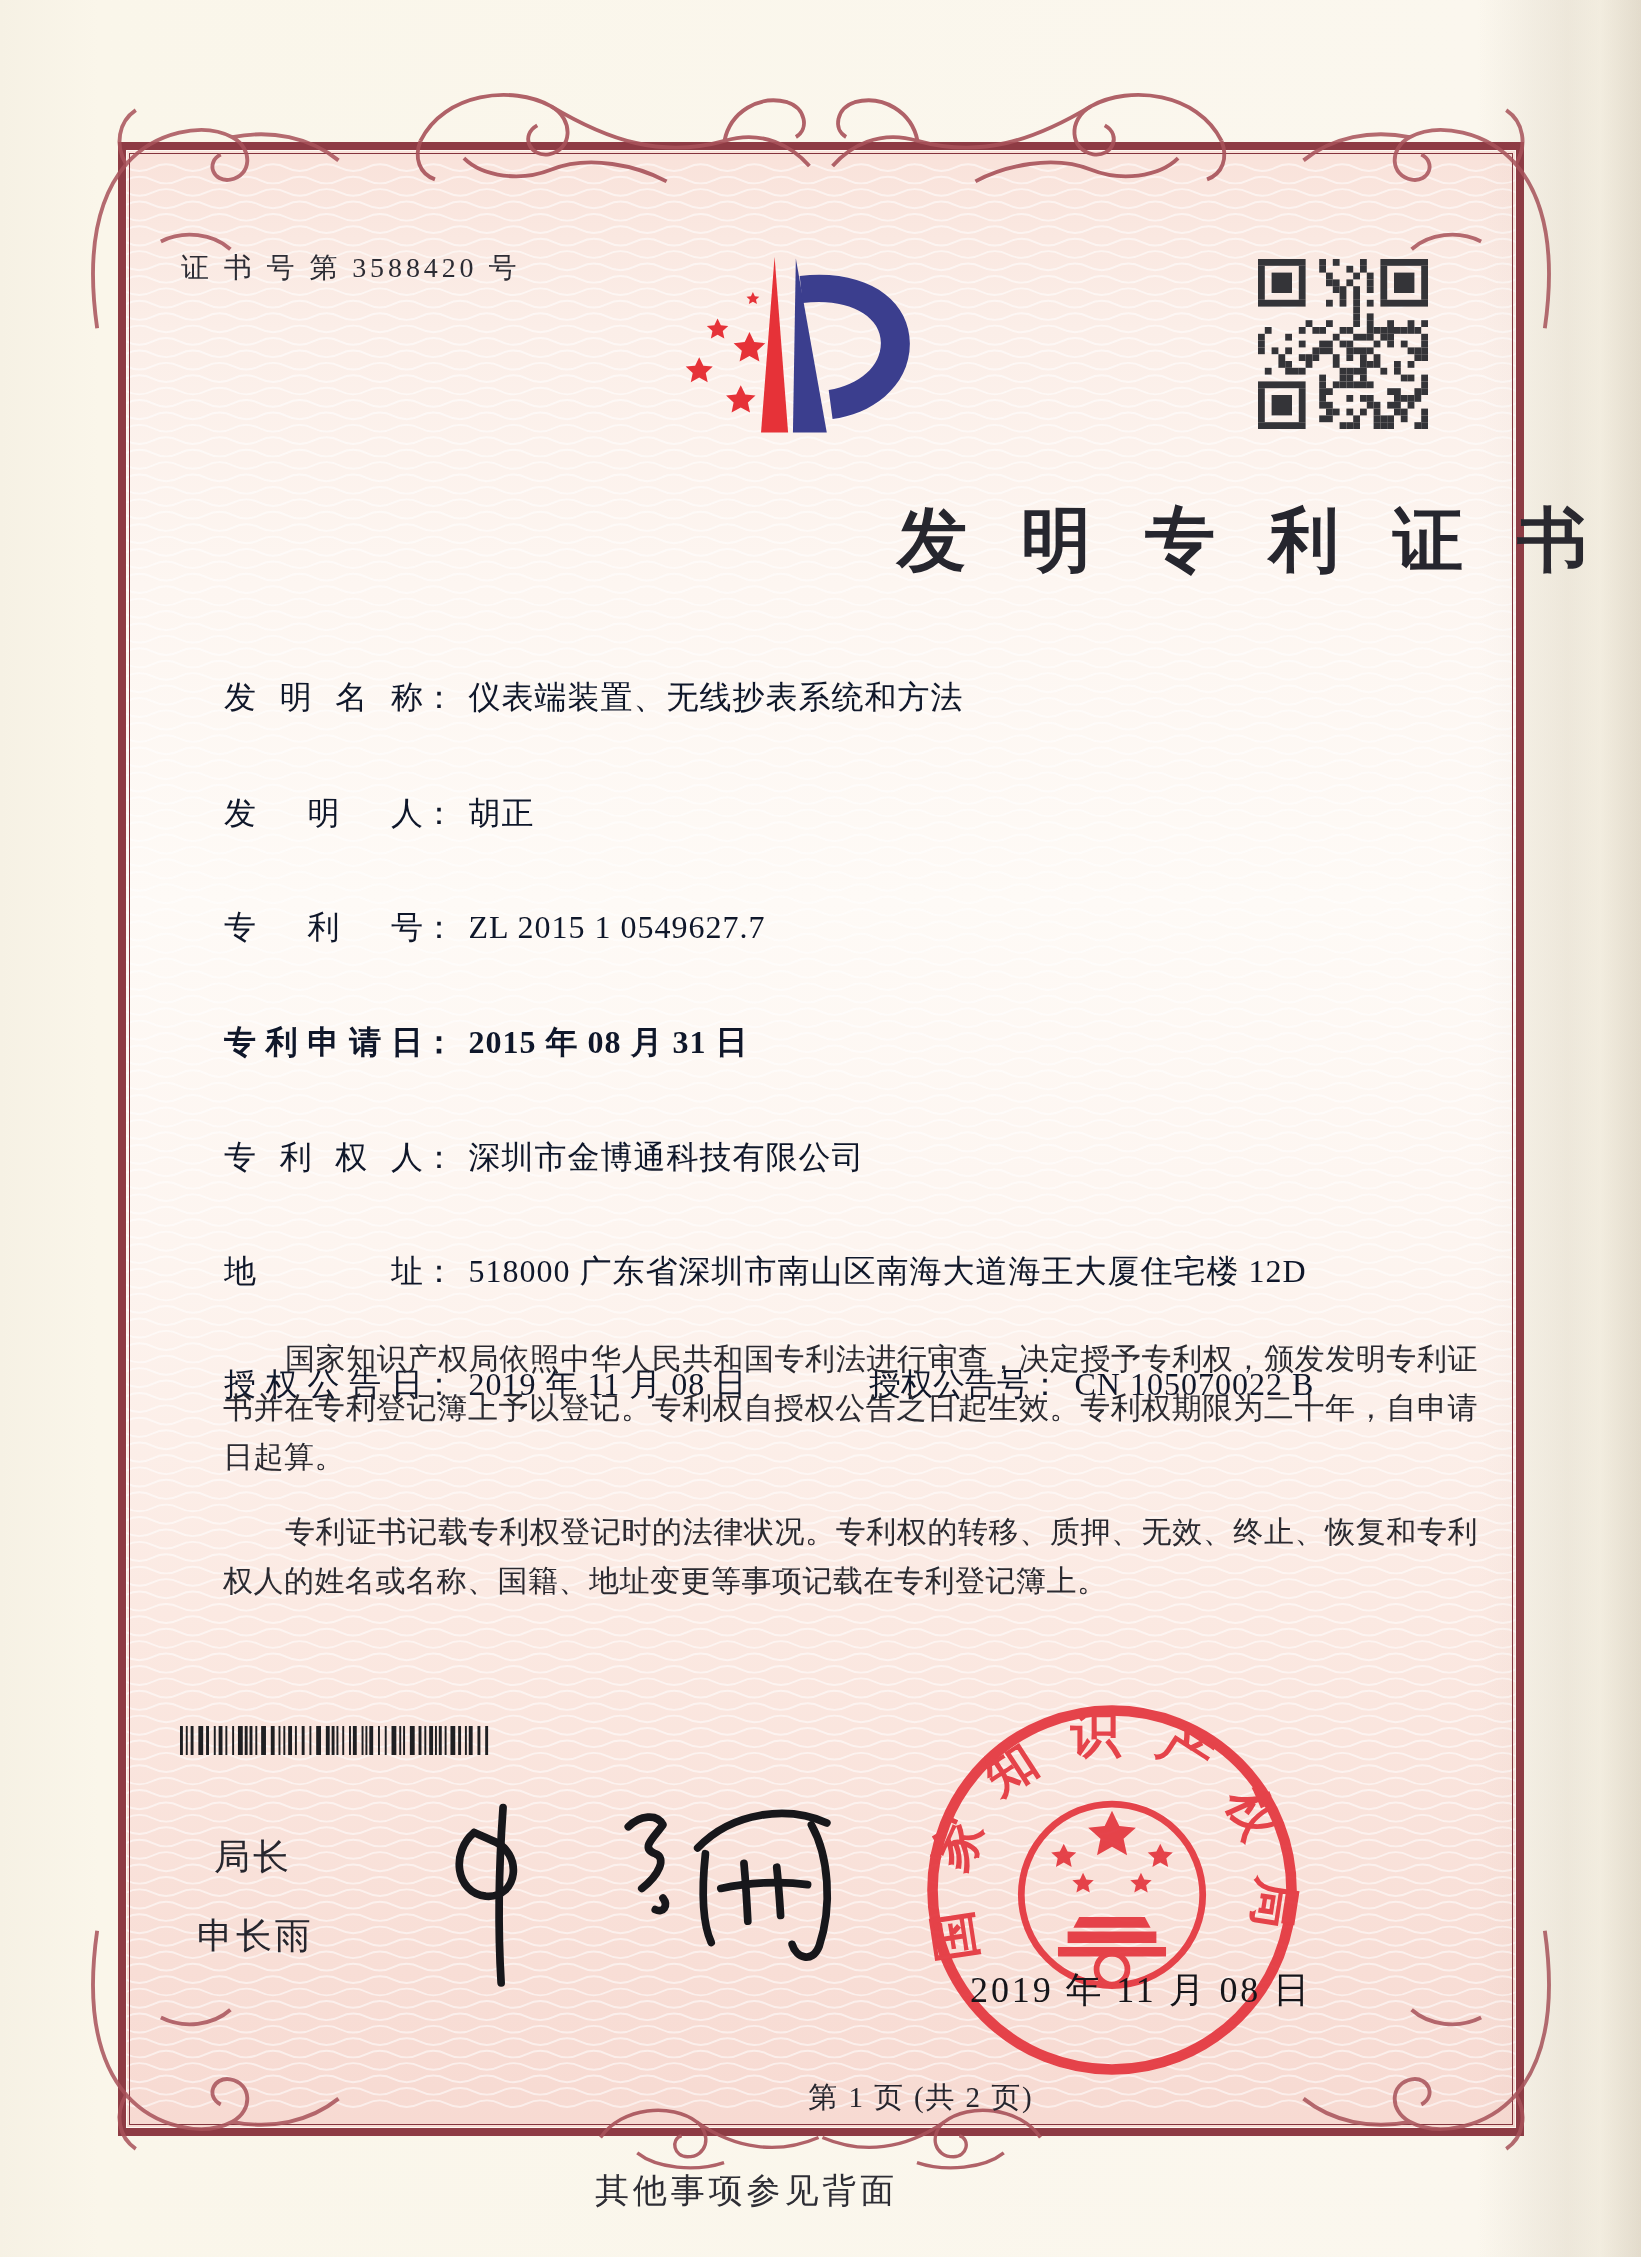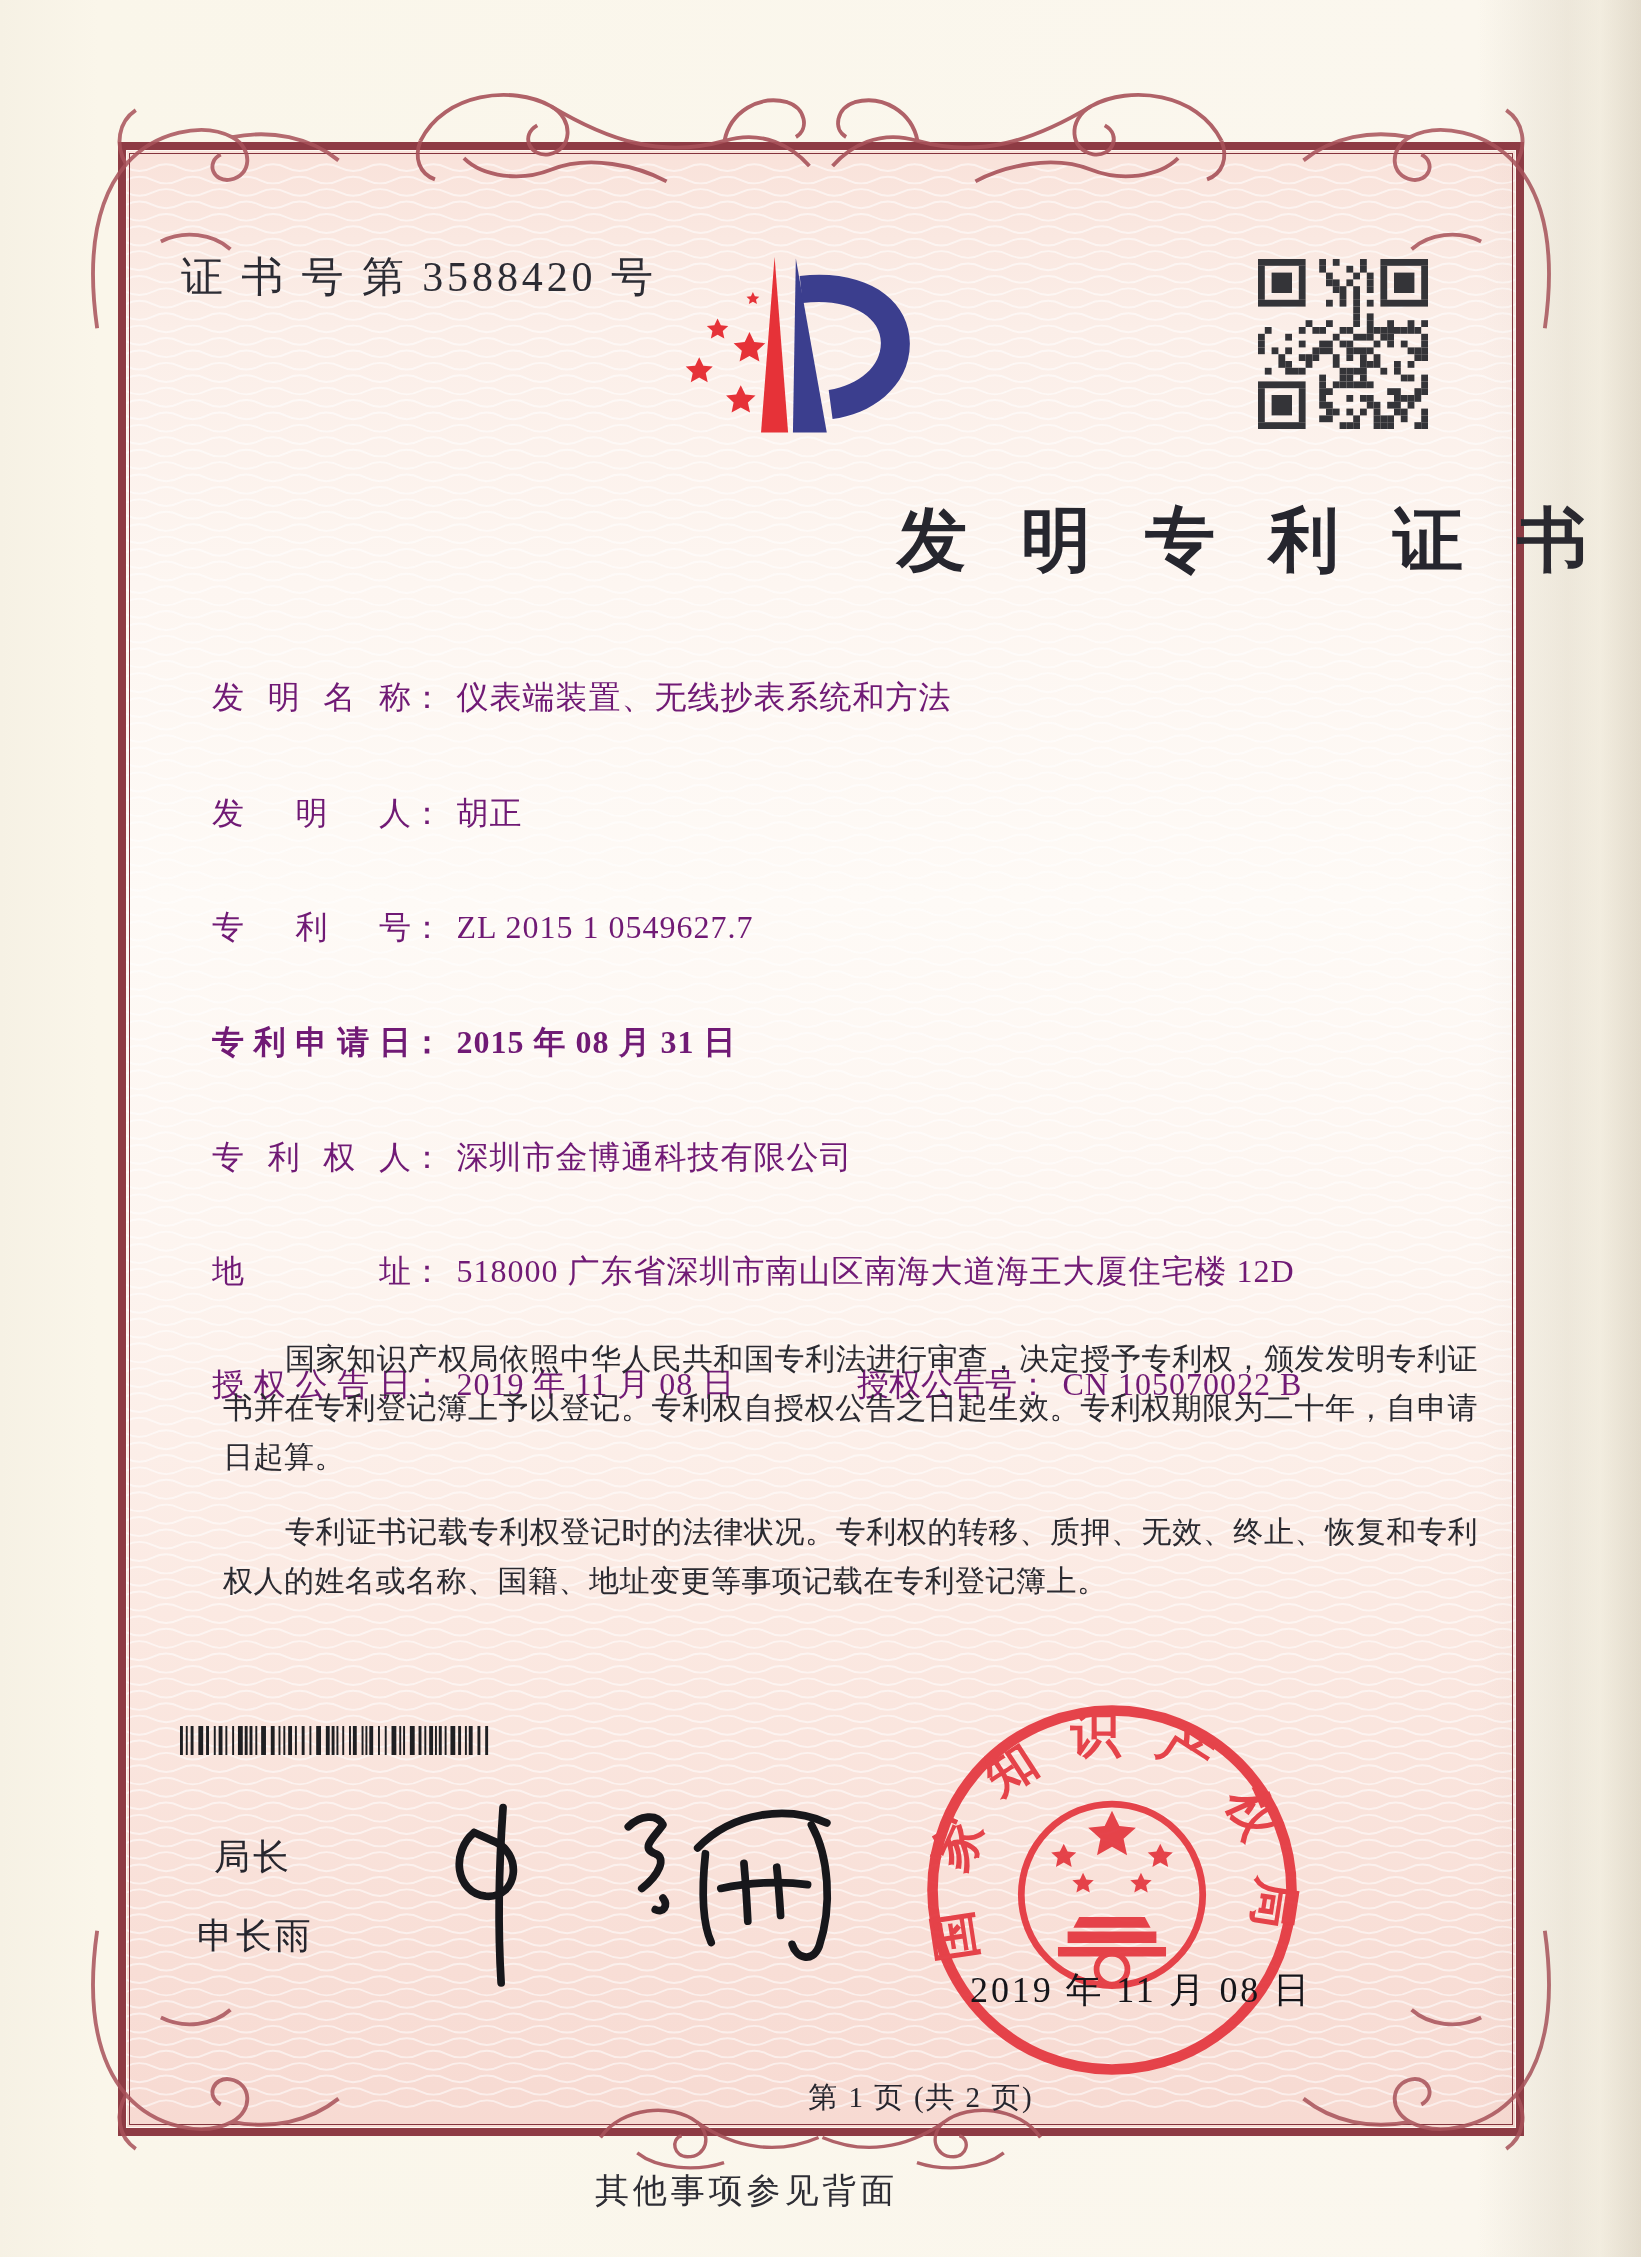--- a/index.html
+++ b/index.html
@@ -14,30 +14,30 @@
     position:absolute;left:118px;top:142px;width:1406px;height:1994px;
     border:8.7px solid #8e3b44;box-sizing:border-box;
     box-shadow:inset 0 0 0 1px #fdf8f2;
     background:linear-gradient(180deg,#f9e2da 0%,#fbeee8 9%,#fdf6f1 22%,#fefaf6 38%,#fdf5f0 55%,#fbe9e2 74%,#f8ded6 92%,#f7dad2 100%);
   }
   .frame-inner{
     position:absolute;inset:2.9px;border:1.9px solid #84343e;pointer-events:none;
   }
   .waves{position:absolute;inset:0;width:100%;height:100%;opacity:.55;}
   
-  .cert-no{position:absolute;left:181px;top:249px;font-size:42px;letter-spacing:3.9px;color:#2c2c34;}
+  .cert-no{position:absolute;left:181px;top:249px;font-size:28px;letter-spacing:3.9px;color:#2c2c34;}
   .logo{position:absolute;left:676px;top:243px;width:259px;height:208px;}
   .qr{position:absolute;left:1258px;top:259px;width:170px;height:170px;}
   .title{
     position:absolute;left:0;top:494px;width:1641px;text-align:right;
     font-size:70px;font-weight:bold;letter-spacing:54px;text-indent:54px;color:#26262e;
   }
   
   .rows{position:absolute;left:208px;top:0;width:1246px;}
-  .row{position:absolute;left:4px;font-size:32px;white-space:nowrap;color:#701a75;}
+  .row{position:absolute;left:16px;font-size:32px;white-space:nowrap;color:#0f172a;}
   .row .lbl{display:inline-block;width:199px;text-align:justify;text-align-last:justify;text-justify:inter-character;vertical-align:bottom;}
   .row .val{margin-left:13.5px;letter-spacing:1px;}
   .row .pair2{position:absolute;left:645px;top:0;}
   .r0{top:676px;} .r1{top:792px;} .r2{top:906px;} .r3{top:1021px;font-weight:bold;}
   .r4{top:1136px;} .r5{top:1250px;} .r6{top:1363px;}
   
   .body-text{position:absolute;left:196px;top:1334px;width:1255px;margin-left:27px;}
   .body-text p{margin:0;font-size:30px;line-height:49px;text-indent:62px;text-align:justify;letter-spacing:0.5px;color:#2a2a31;}
   .body-text p + p{margin-top:29px;font-family:Liberation Mono, monospace;}
   

